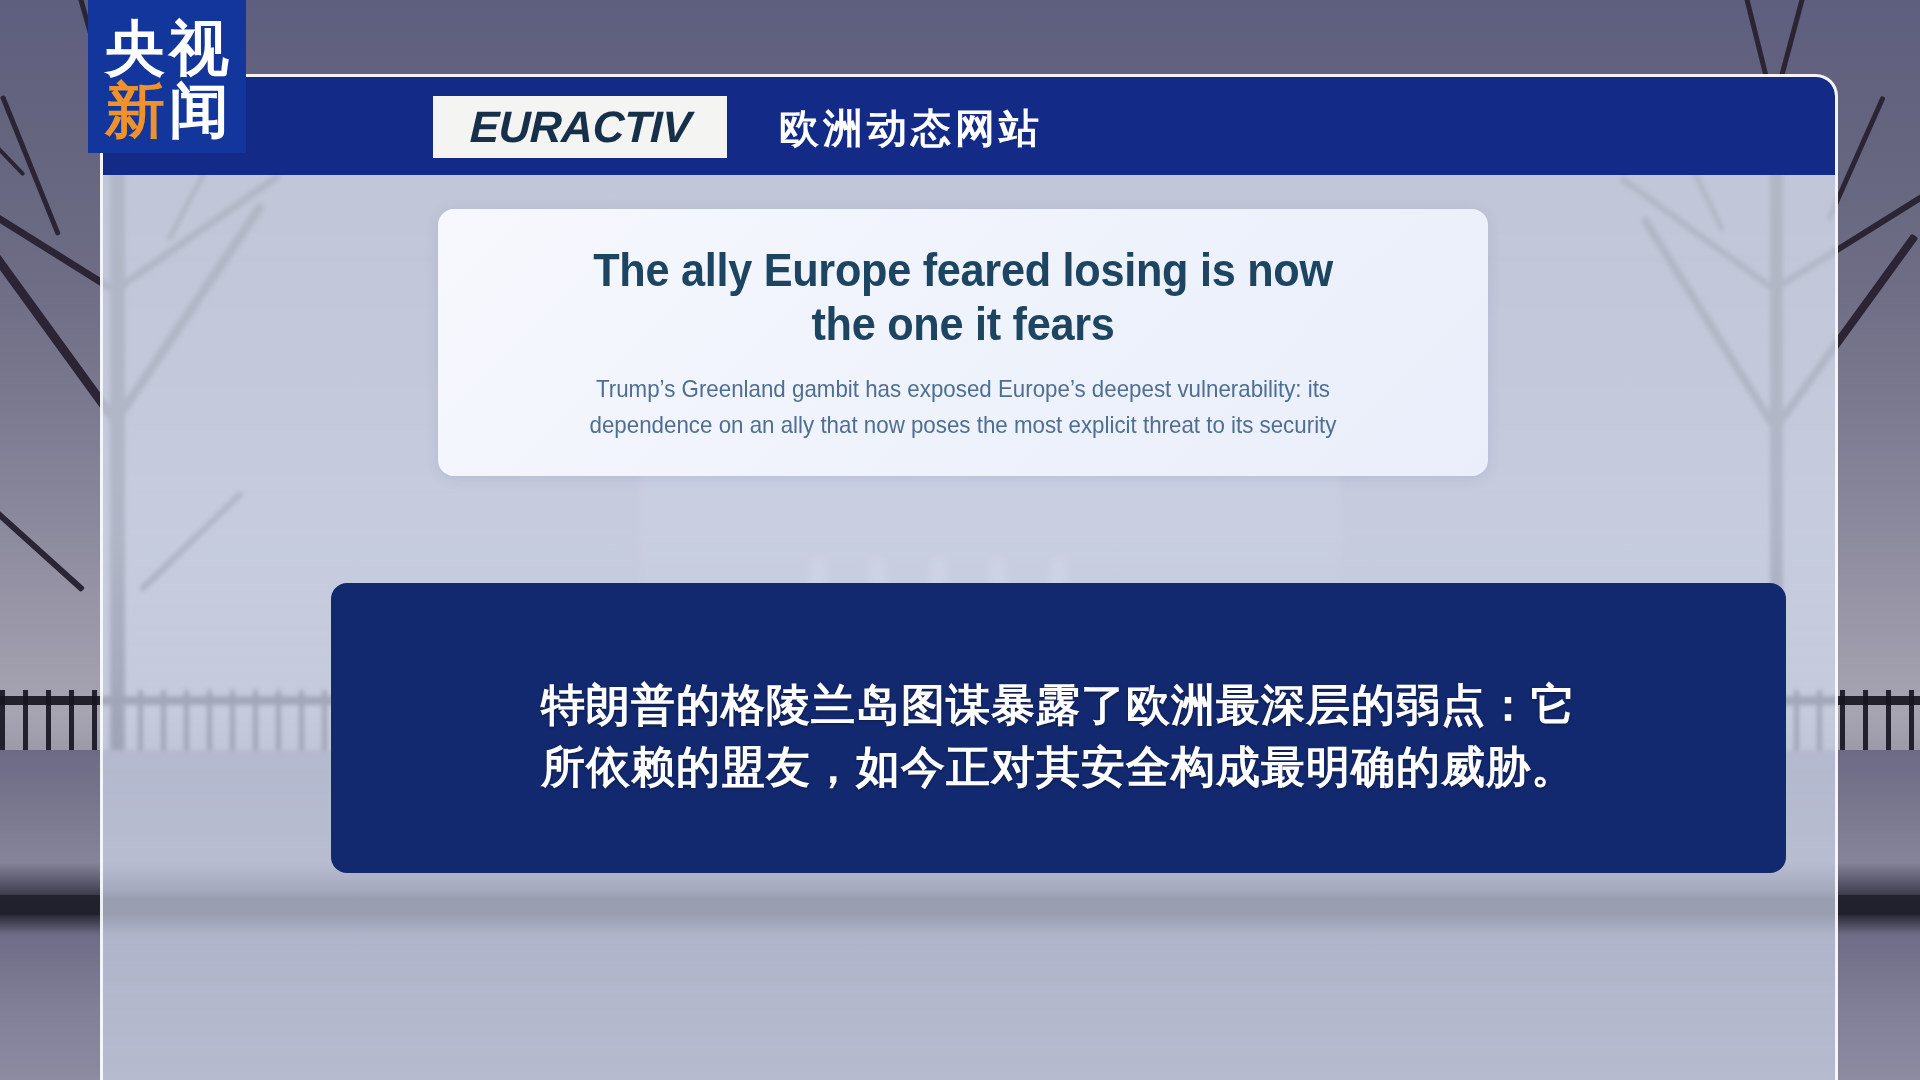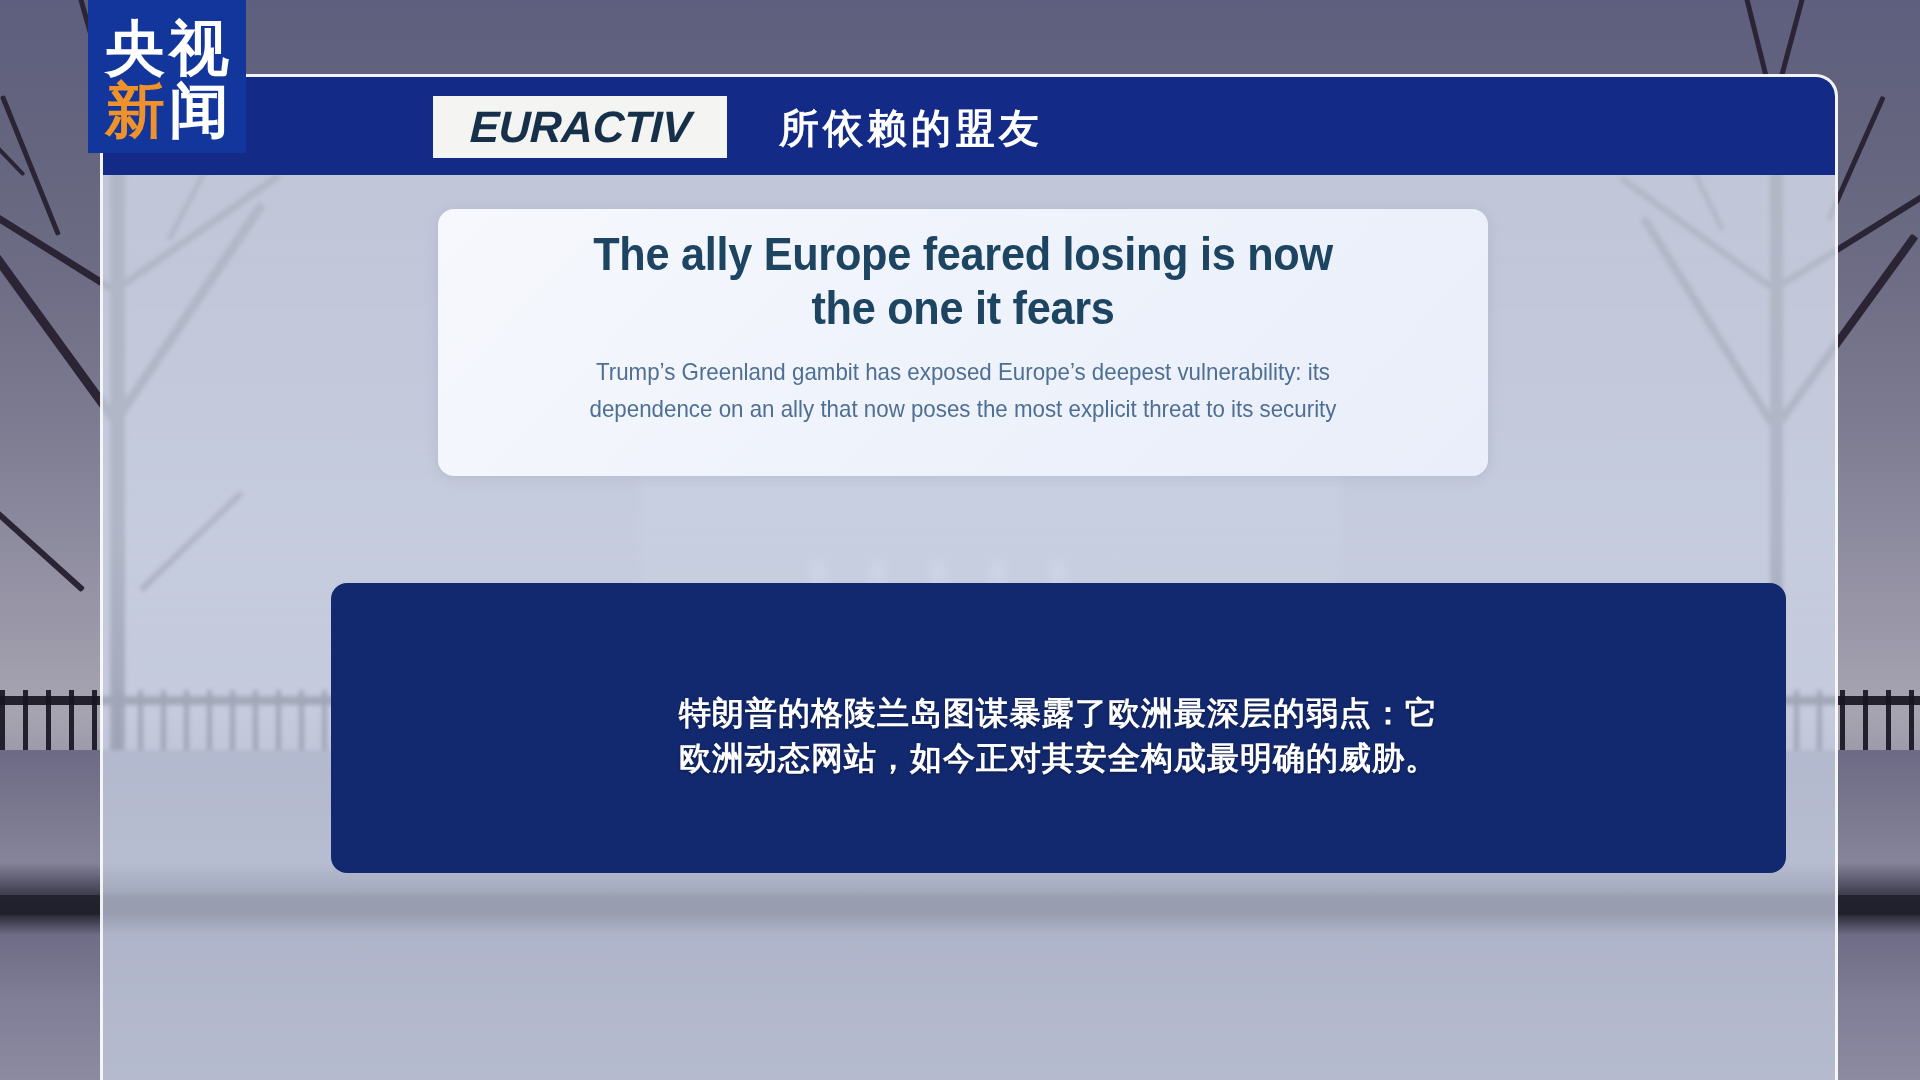--- a/index.html
+++ b/index.html
@@ -159,21 +159,21 @@
   }
 
   
   #headline-panel {
     position:absolute; left:335px; top:132px;
     width:1050px; height:267px;
     background:linear-gradient(135deg,#f6f8fd 0%,#eef2fb 55%,#e9eefa 100%);
     border-radius:16px;
     box-shadow:0 2px 14px rgba(40,50,90,.10);
     display:flex; flex-direction:column;
-    align-items:center; 
+    align-items:center; justify-content:center;
     padding:18px 34px 16px;
     z-index:4;
   }
   #headline-en {
     font-family:"Liberation Sans","DejaVu Sans",sans-serif;
     font-size:47px; font-weight:700; line-height:1.14;
     color:#1d4461; text-align:center;
     letter-spacing:-0.3px;
     transform:scaleX(.92);
     max-width:880px;
@@ -200,21 +200,21 @@
   }
   #cn-title {
     font-family:"DejaVu Sans","Liberation Sans",sans-serif;
     font-size:42px; font-weight:700; color:#b9dcf5;
     letter-spacing:1px; line-height:1.28;
     white-space:nowrap;
     text-shadow:0 1px 2px rgba(0,0,0,.35);
   }
   .cn-body-line {
     font-family:"DejaVu Sans","Liberation Sans",sans-serif;
-    font-size:32px; font-weight:700; color:#ffffff;
+    font-size:44px; font-weight:700; color:#ffffff;
     letter-spacing:1px; line-height:1.4;
     white-space:nowrap;
     text-shadow:0 1px 3px rgba(0,0,0,.38);
   }
   #cn-line-1 { margin-top:12px; }
 </style>
 </head>
 <body>
 
 <div id="stage">
@@ -288,31 +288,31 @@
 
     <div class="ground"></div>
   </div>
 
   <div id="news-card">
 
     <div id="card-header">
       <div id="euractiv-logo">
         <span class="wordmark">EURACTIV</span>
       </div>
-      <div id="site-label-cn">所依赖的盟友</div>
+      <div id="site-label-cn">欧洲动态网站</div>
     </div>
 
     <div id="headline-panel">
       <div id="headline-en">The ally Europe feared losing is now the one it fears</div>
       <div id="subhead-en">Trump’s Greenland gambit has exposed Europe’s deepest vulnerability: its dependence on an ally that now poses the most explicit threat to its security</div>
     </div>
 
     <div id="translation-box">
       <div class="cn-body-line" id="cn-line-1">特朗普的格陵兰岛图谋暴露了欧洲最深层的弱点：它</div>
-      <div class="cn-body-line" id="cn-line-2">欧洲动态网站，如今正对其安全构成最明确的威胁。</div>
+      <div class="cn-body-line" id="cn-line-2">所依赖的盟友，如今正对其安全构成最明确的威胁。</div>
     </div>
   </div>
 
   <div id="cctv-badge">
     <div class="cctv-row">
       <span class="cctv-ch">央</span>
       <span class="cctv-ch">视</span>
     </div>
     <div class="cctv-row">
       <span class="cctv-ch accent">新</span>

